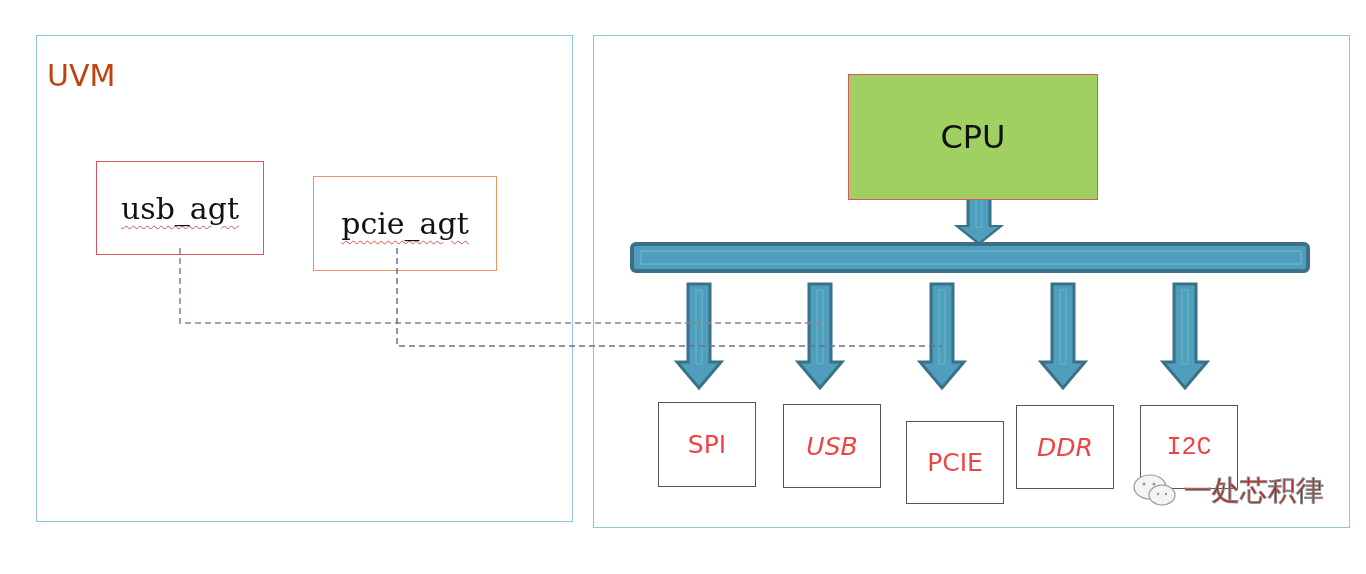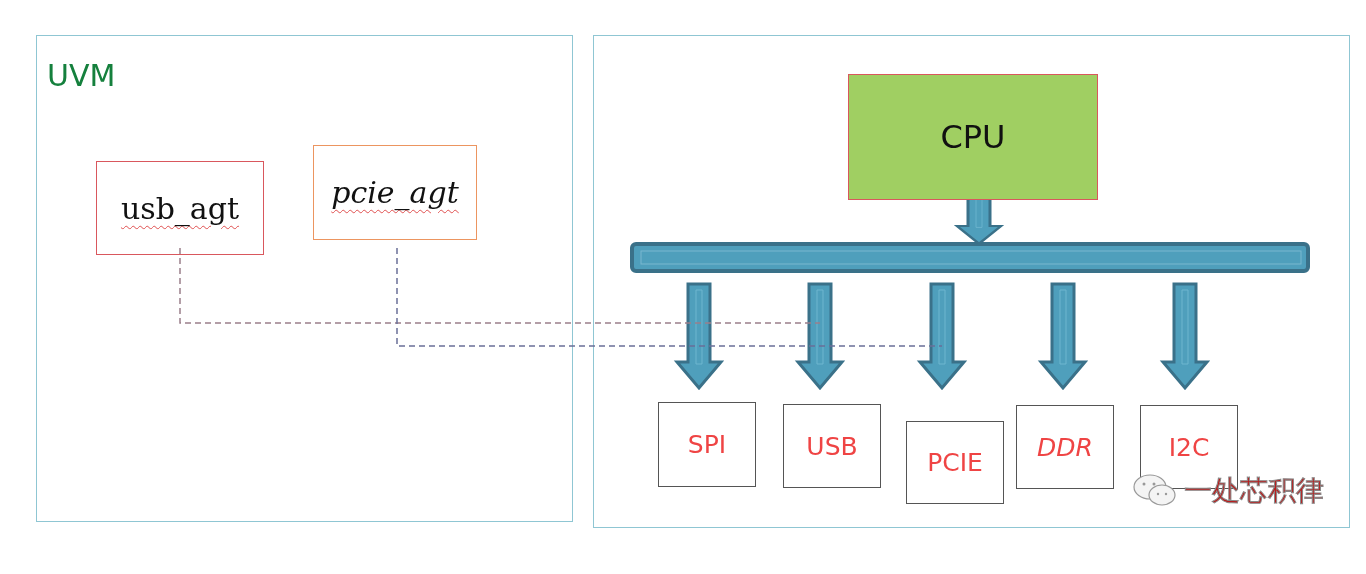--- a/index.html
+++ b/index.html
@@ -1,33 +1,33 @@
 <!DOCTYPE html>
 <html><head>
 <meta charset="utf-8">
 <style>
   html, body { margin:0; padding:0; background:#ffffff; }
   body { width:1366px; height:574px; position:relative; overflow:hidden;
          font-family:"DejaVu Sans", sans-serif; }
   .panel { position:absolute; border:1.5px solid #8fc6d3; background:#fff; box-sizing:border-box; }
   #uvm-panel { left:36px; top:35px; width:537px; height:487px; }
   #soc-panel { left:593px; top:35px; width:757px; height:493px; }
-  .panel-title { position:absolute; left:10px; top:22px; font-size:30px; color:#15803d; }
+  .panel-title { position:absolute; left:10px; top:22px; font-size:30px; color:#c2410c; }
   .box { position:absolute; box-sizing:border-box; display:flex; align-items:center; justify-content:center; background:#fff; }
   .agent { font-family:"DejaVu Serif", serif; font-size:30px; color:#111;margin-top:8px; }
   .agent span { text-decoration: underline wavy #e05050; text-decoration-thickness:1px; text-underline-offset:6px; }
   #usb-agt { left:96px; top:153px; width:168px; height:94px; border:1.5px solid #d9575d; }
-  #pcie-agt { left:313px; top:137px; width:164px; height:95px; border:1.5px solid #ec9560;font-style:italic; }
+  #pcie-agt { left:313px; top:168px; width:184px; height:95px; border:1.5px solid #ec9560; }
   #cpu { left:848px; top:74px; width:250px; height:126px; background:#a0cf62; border:1.5px solid #d9575d; font-size:32px; color:#111; }
   .periph { border:1.5px solid #555; font-size:25px; color:#ef4444; }
   #spi  { left:658px;  top:402px; width:98px; height:85px; }
-  #usb  { left:783px;  top:404px; width:98px; height:84px; }
+  #usb  { left:783px;  top:404px; width:98px; height:84px;font-style:italic; }
   #pcie { left:906px;  top:405px; width:98px; height:83px;margin-top:16px; }
   #ddr  { left:1016px; top:405px; width:98px; height:84px;font-style:italic; }
-  #i2c  { left:1140px; top:405px; width:98px; height:84px; }
+  #i2c  { left:1140px; top:405px; width:98px; height:84px;font-family:Liberation Mono, monospace; }
   svg#overlay { position:absolute; left:0; top:0; }
   .watermark { position:absolute; left:1130px; top:470px; display:flex; align-items:flex-end; gap:4px;
                font-size:28px; color:#b91c1c; -webkit-text-stroke:1px #888; }
 </style>
 </head>
 <body>
 
 <div class="panel" id="uvm-panel">
   <div class="panel-title">UVM</div>
 </div>

